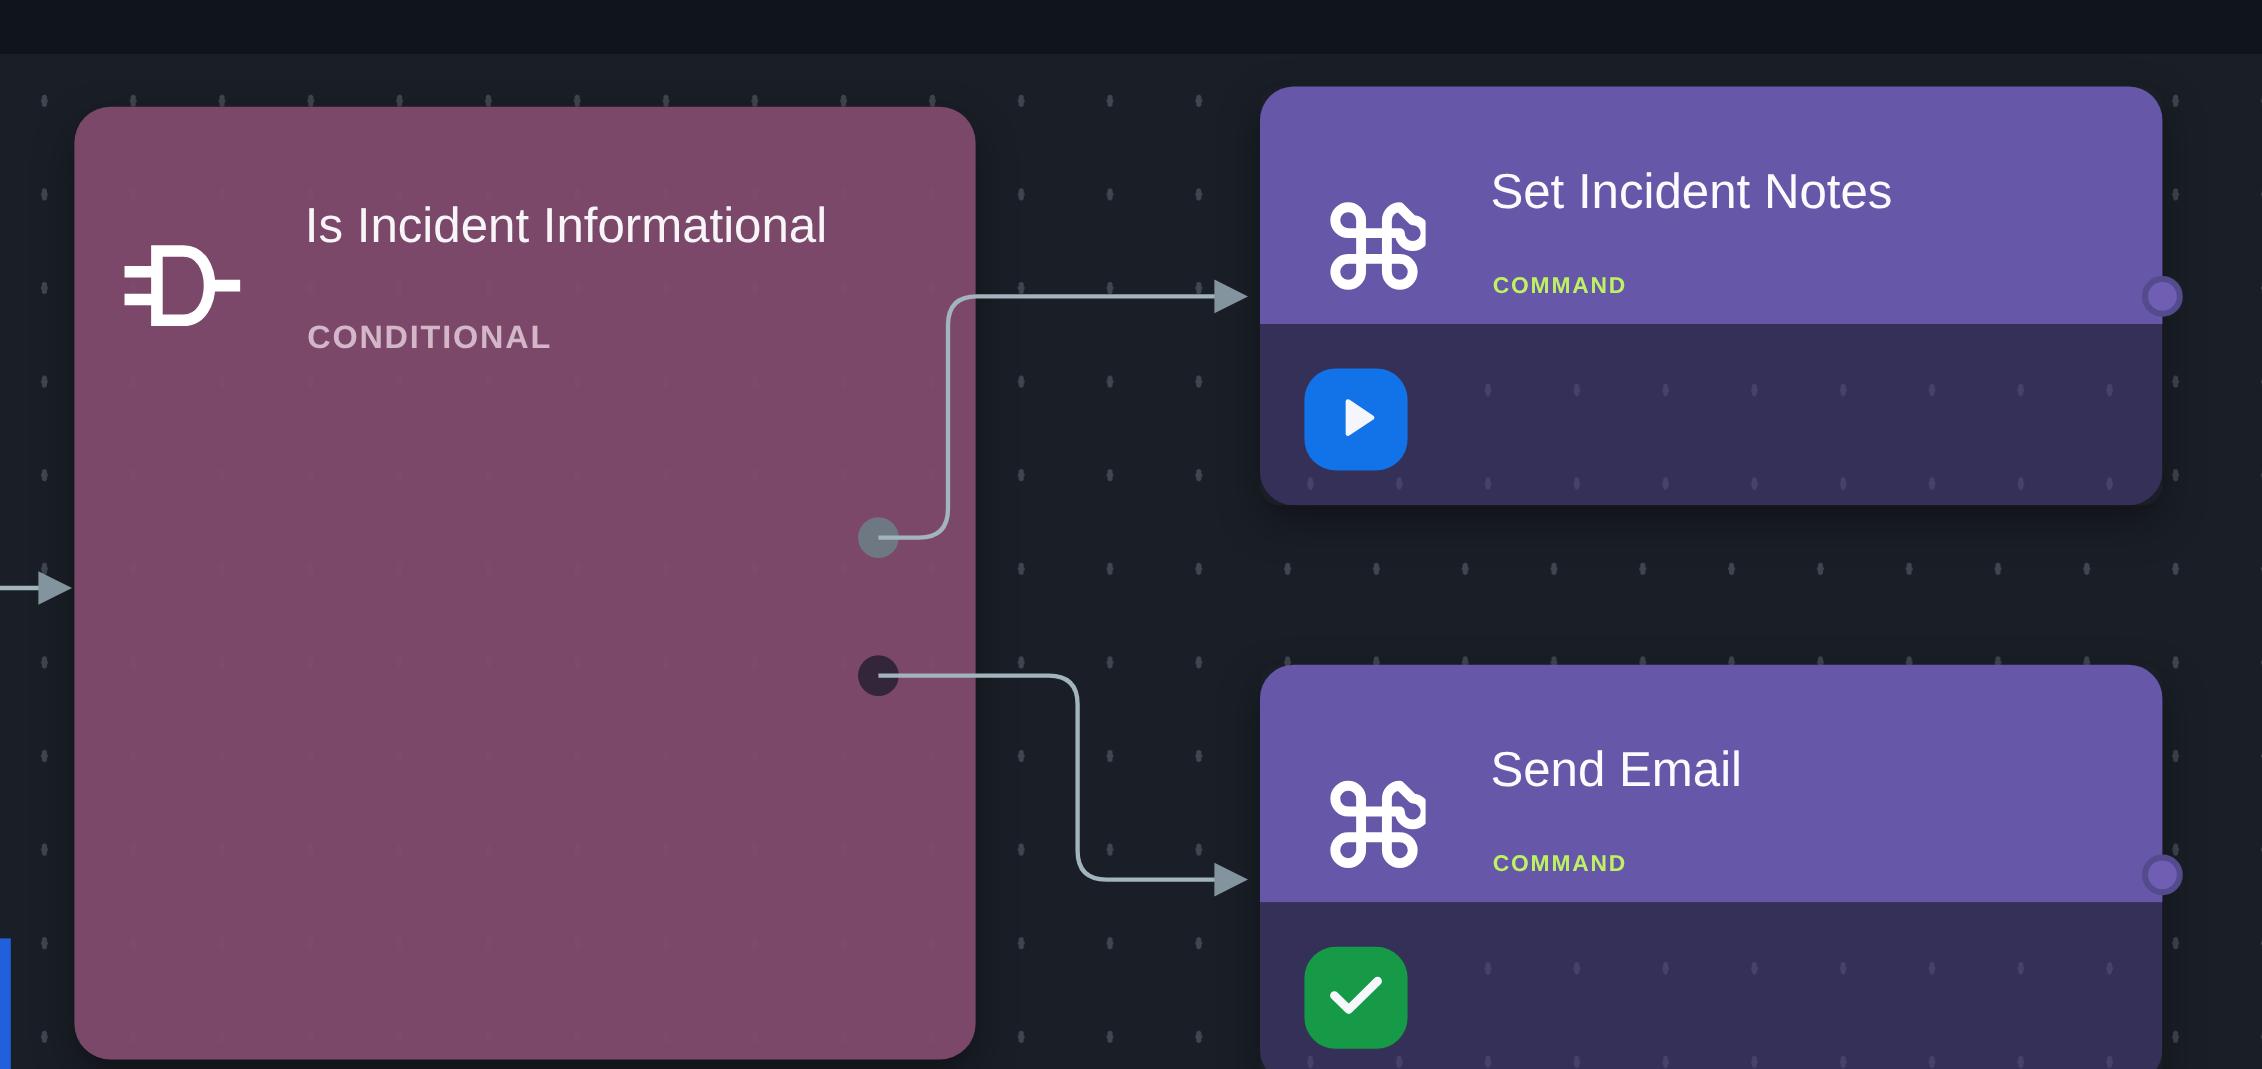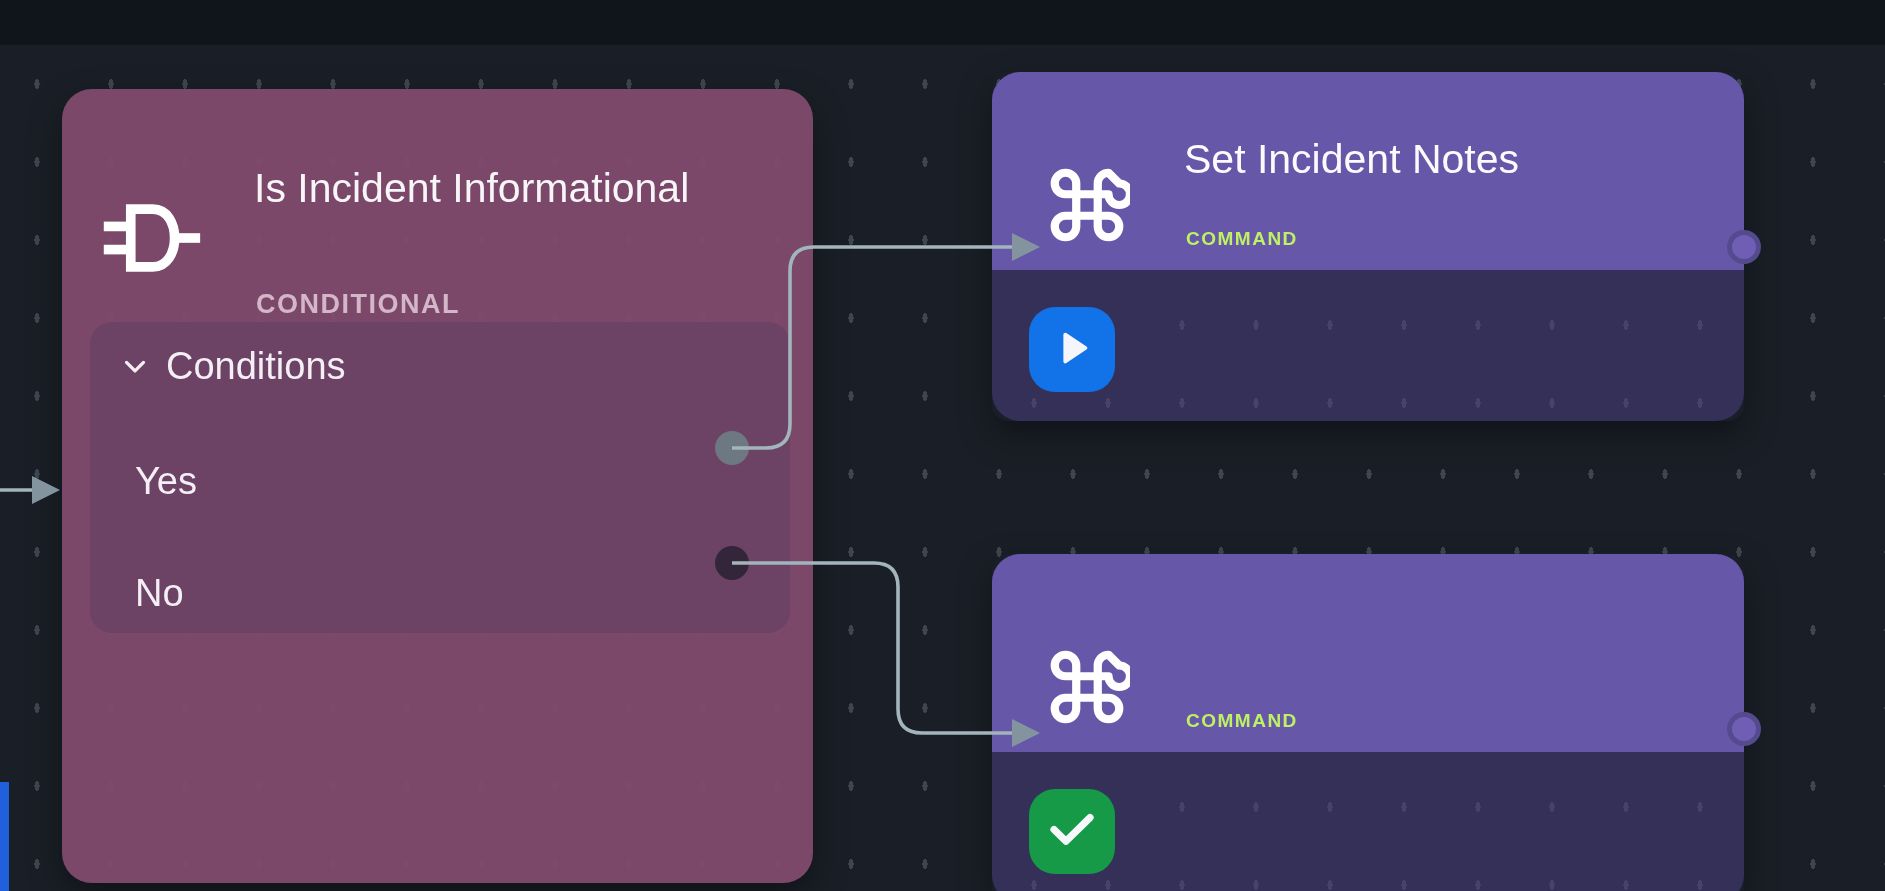--- a/index.html
+++ b/index.html
@@ -19,21 +19,21 @@
   .port{position:absolute;width:34px;height:34px;border-radius:50%;z-index:30;}
 
   
   .cond-node{
     left:62px;top:44px;width:751px;height:794px;
     background:rgba(129,75,110,0.95);
     border-radius:30px;
   }
   .cond-icon{position:absolute;left:36px;top:106px;width:106px;height:86px;}
   .cond-title{position:absolute;left:192px;top:76px;font-size:41px;color:#f8f5f9;white-space:nowrap;}
-  .cond-type{position:absolute;left:194px;top:200px;font-size:27px;font-weight:bold;letter-spacing:1.5px;color:#d4b6c9;}
+  .cond-type{position:absolute;left:194px;top:177px;font-size:27px;font-weight:bold;letter-spacing:1.5px;color:#d4b6c9;}
   .cond-panel{
     position:absolute;left:28px;top:233px;width:700px;height:311px;
     background:#6d4365;border-radius:22px;
   }
   .panel-header{position:absolute;left:28px;top:18px;height:52px;display:flex;align-items:center;gap:14px;}
   .panel-header .chev{width:34px;height:34px;}
   .panel-header .lbl{font-size:38px;color:#f4eff5;}
   .row-label{position:absolute;left:45px;font-size:38px;color:#f4eff5;}
   .row-yes{top:138px;}
   .row-no{top:250px;}
@@ -46,21 +46,21 @@
     background-size:74px 78px;
   }
   .cond-question{position:absolute;left:28px;top:30px;font-size:35px;color:#c9c3d3;white-space:nowrap;}
   .status-btn{
     position:absolute;width:87px;height:86px;border-radius:24px;border:none;cursor:pointer;
     background:#169a47;display:flex;align-items:center;justify-content:center;padding:0;
   }
   .cond-footer .status-btn{left:36px;top:112px;}
 
   
-  .cmd-node{left:992px;width:752px;height:349px;border-radius:16px;background:transparent;box-shadow:0 14px 34px rgba(0,0,0,.38);}
+  .cmd-node{left:1050px;width:752px;height:349px;border-radius:16px;background:transparent;box-shadow:0 14px 34px rgba(0,0,0,.38);}
   .cmd1{top:27px;}
   .cmd2{top:509px;}
   .cmd-header{
     position:absolute;left:0;top:0;width:752px;height:198px;
     background:#6657a8;border-radius:28px 28px 0 0;
   }
   .cmd-body{
     position:absolute;left:0;top:198px;width:752px;height:151px;
     background:#343057;border-radius:0 0 28px 28px;
     background-image:radial-gradient(2.6px 5.4px at 42px 55px, #484268 96%, transparent 100%);
@@ -90,32 +90,20 @@
       <svg width="106" height="86" viewBox="0 0 110 88" fill="none">
         <path d="M34 14 H57 C87 14 87 74 57 74 H34 Z" stroke="#ffffff" stroke-width="10"></path>
         <path d="M6 32 H34" stroke="#ffffff" stroke-width="10"></path>
         <path d="M6 56 H34" stroke="#ffffff" stroke-width="10"></path>
         <path d="M80 44 H106" stroke="#ffffff" stroke-width="10"></path>
       </svg>
     </span>
     <div class="cond-title">Is Incident Informational</div>
     <div class="cond-type">CONDITIONAL</div>
 
-    <div class="cond-panel">
-      <div class="panel-header">
-        <span class="chev">
-          <svg width="34" height="34" viewBox="0 0 24 24" fill="none">
-            <polyline points="6 9.5 12 15.5 18 9.5" stroke="#f4eff5" stroke-width="2.3" stroke-linecap="round" stroke-linejoin="round"></polyline>
-          </svg>
-        </span>
-        <span class="lbl">Conditions</span>
-      </div>
-      <div class="row-label row-yes">Yes</div>
-      <div class="row-label row-no">No</div>
-    </div>
 
     <span class="port port-yes"></span>
     <span class="port port-no"></span>
 
   </div>
 
   <div class="node cmd-node cmd1">
     <div class="cmd-header">
       <span class="cmd-icon">
         <svg width="86" height="86" viewBox="0 0 24 24" fill="none">
@@ -137,20 +125,21 @@
     <span class="port cmd-port"></span>
   </div>
 
   <div class="node cmd-node cmd2">
     <div class="cmd-header">
       <span class="cmd-icon">
         <svg width="86" height="86" viewBox="0 0 24 24" fill="none">
           <path d="M18 3a3 3 0 0 0-3 3v12a3 3 0 1 0 3-3H6a3 3 0 1 0 3 3V6a3 3 0 1 0-3 3h12a3 3 0 1 0 3-3z" stroke="#ffffff" stroke-width="2.3" stroke-linecap="round" stroke-linejoin="round"></path>
         </svg>
       </span>
+      <div class="cmd-title">Send Email</div>
       <div class="cmd-type">COMMAND</div>
     </div>
     <div class="cmd-body">
       <button class="action-btn green-btn">
         <span>
           <svg width="54" height="54" viewBox="0 0 24 24" fill="none">
             <polyline points="20 6.5 9.3 17 4 11.8" stroke="#f6f8fb" stroke-width="3.2" stroke-linecap="round" stroke-linejoin="round"></polyline>
           </svg>
         </span>
       </button>

